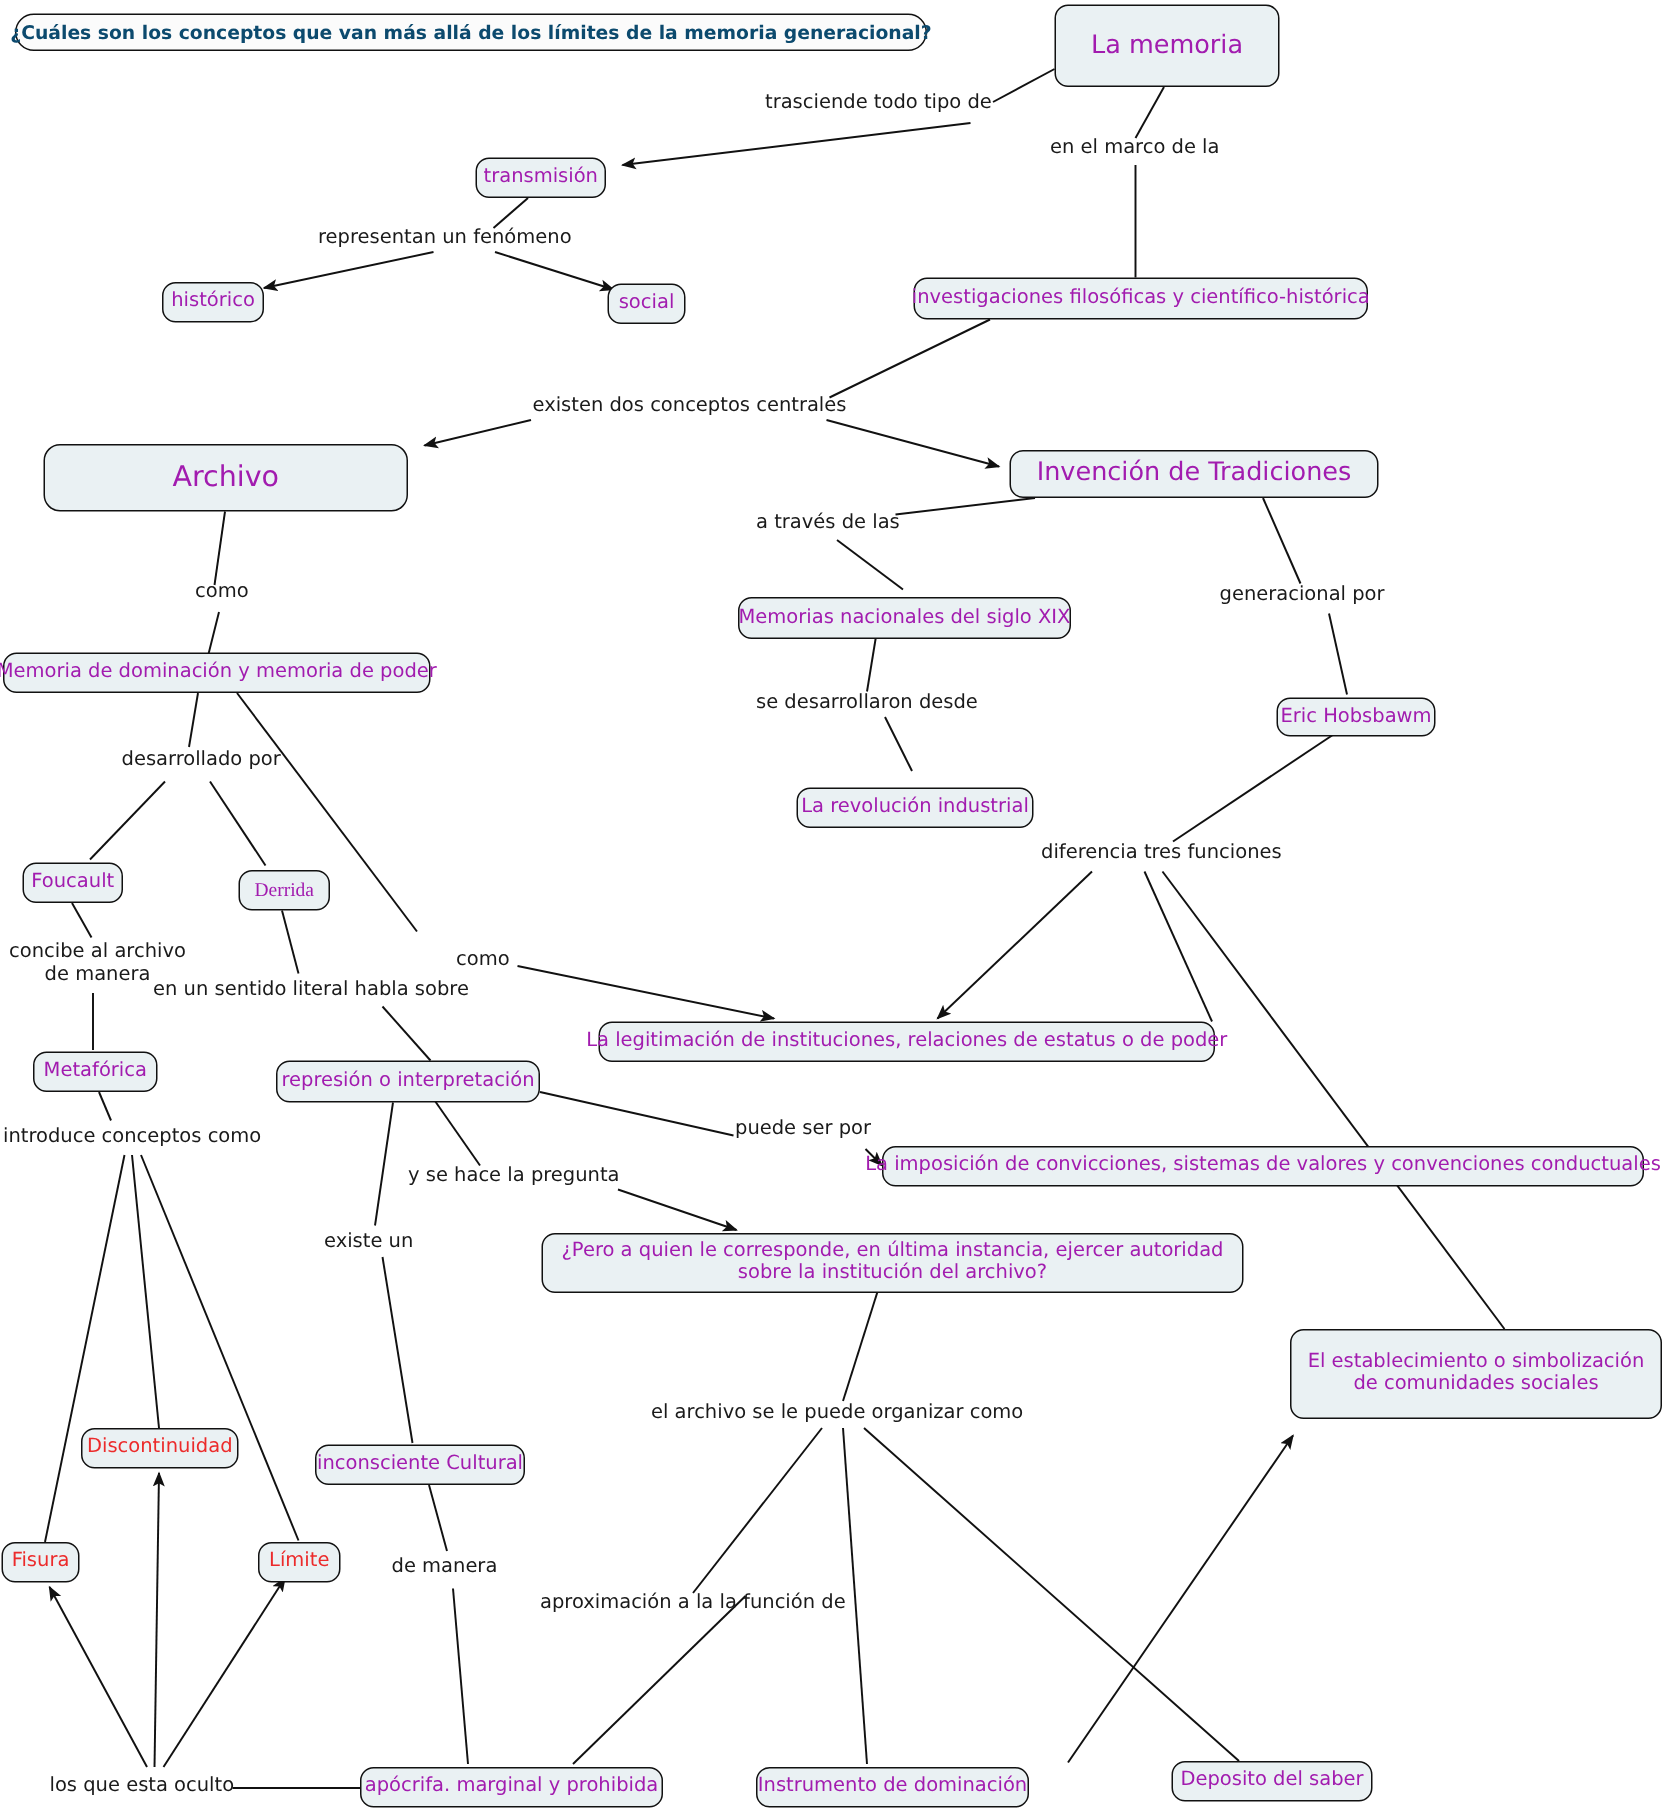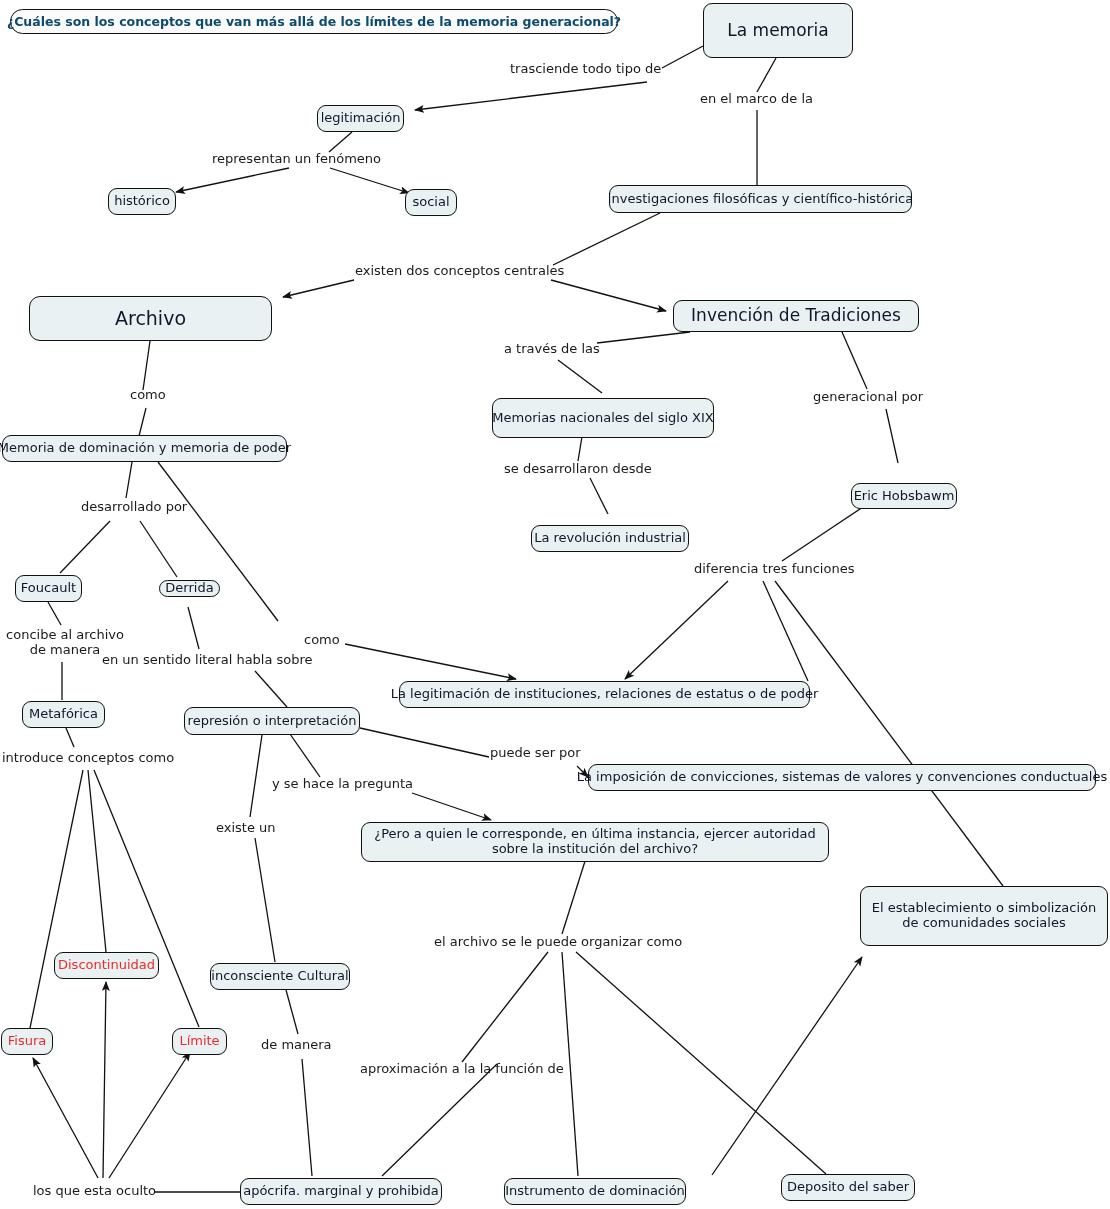--- a/index.html
+++ b/index.html
@@ -7,21 +7,21 @@
     font-family:"DejaVu Sans", sans-serif;
     width:1110px;height:1209px;position:relative;overflow:hidden;
   }
   #map{position:absolute;left:0;top:0;width:1110px;height:1209px;}
   .node{
     position:absolute;
     box-sizing:border-box;
     background:#eaf1f3;
     border:1.3px solid #111;
     border-radius:9px;
-    color:#0f172a;
+    color:#a21caf;
     display:flex;align-items:center;justify-content:center;
     text-align:center;
     line-height:1.15;
     font-size:13px;
     padding:2px 7px;
     white-space:nowrap;
   }
   .node.wrap{white-space:normal;}
   .node.red{color:#ec2b2b;}
   .node.big{font-size:19px;border-radius:11px;}
@@ -137,43 +137,43 @@
     <path d="M155,1192 L240,1192"></path>
 
     <path d="M712,1175 L862,957" marker-end="url(#arrow)"></path>
   </g>
 </svg>
 
 <div class="question" style="left:10px;top:9px;width:608px;height:25px;">¿Cuáles son los conceptos que van más allá de los límites de la memoria generacional?</div>
 
 <div class="node med" style="left:703px;top:3px;width:150px;height:55px;">La memoria</div>
 
-<div class="node" style="left:317px;top:105px;width:87px;height:27px;">legitimación</div>
+<div class="node" style="left:317px;top:105px;width:87px;height:27px;">transmisión</div>
 
 <div class="node" style="left:108px;top:188px;width:68px;height:27px;">histórico</div>
 
 <div class="node" style="left:405px;top:189px;width:52px;height:27px;">social</div>
 
 <div class="node" style="left:609px;top:185px;width:303px;height:28px;">investigaciones filosóficas y científico-histórica</div>
 
 <div class="node big" style="left:29px;top:296px;width:243px;height:45px;">Archivo</div>
 
 <div class="node med" style="left:673px;top:300px;width:246px;height:32px;">Invención de Tradiciones</div>
 
 <div class="node" style="left:2px;top:435px;width:285px;height:27px;">Memoria de dominación y memoria de poder</div>
 
-<div class="node" style="left:492px;top:398px;width:222px;height:40px;">Memorias nacionales del siglo XIX</div>
+<div class="node" style="left:492px;top:398px;width:222px;height:28px;">Memorias nacionales del siglo XIX</div>
 
 <div class="node" style="left:531px;top:525px;width:158px;height:27px;">La revolución industrial</div>
 
-<div class="node" style="left:851px;top:483px;width:106px;height:26px;">Eric Hobsbawm</div>
+<div class="node" style="left:851px;top:465px;width:106px;height:26px;">Eric Hobsbawm</div>
 
 <div class="node" style="left:15px;top:575px;width:67px;height:27px;">Foucault</div>
 
-<div class="node" style="left:159px;top:580px;width:61px;height:17px;">Derrida</div>
+<div class="node" style="left:159px;top:580px;width:61px;height:27px;font-family:Liberation Serif, serif;">Derrida</div>
 
 <div class="node" style="left:22px;top:701px;width:83px;height:27px;">Metafórica</div>
 
 <div class="node" style="left:184px;top:707px;width:176px;height:28px;">represión o interpretación</div>
 
 <div class="node" style="left:399px;top:681px;width:411px;height:27px;">La legitimación de instituciones, relaciones de estatus o de poder</div>
 
 <div class="node" style="left:588px;top:764px;width:508px;height:27px;">La imposición de convicciones, sistemas de valores y convenciones conductuales</div>
 
 <div class="node wrap" style="left:361px;top:822px;width:468px;height:40px;">¿Pero a quien le corresponde, en última instancia, ejercer autoridad sobre la institución del archivo?</div>

